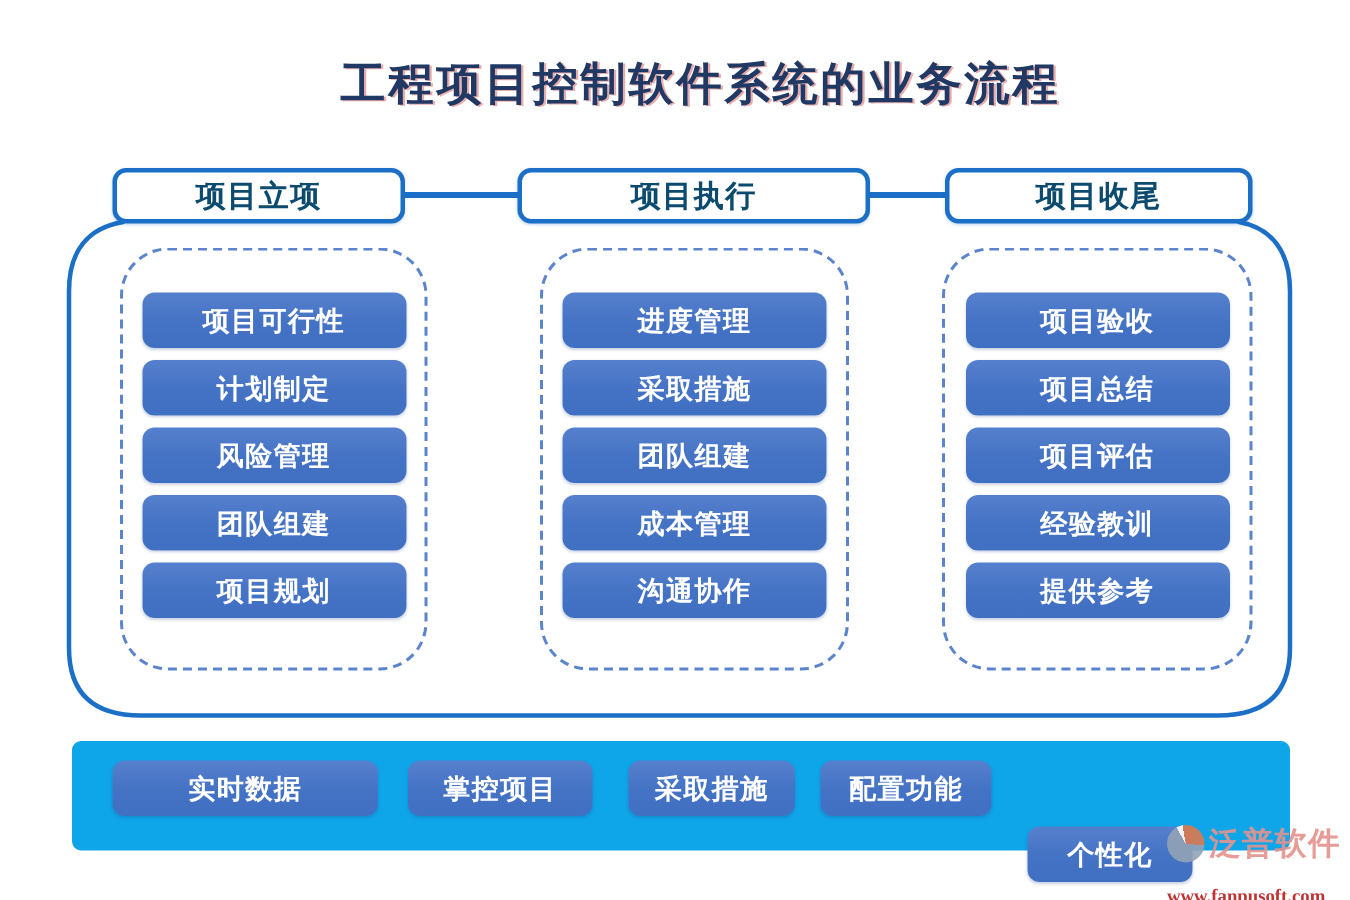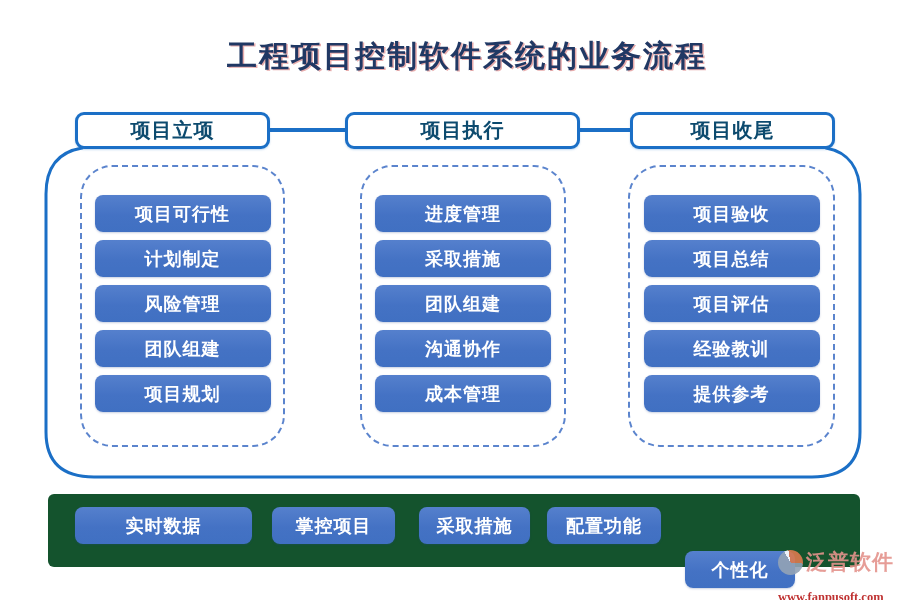--- a/index.html
+++ b/index.html
@@ -77,21 +77,21 @@
     letter-spacing: 1px;
     display: flex; align-items: center; justify-content: center;
     box-shadow: 0 1px 2px rgba(40,70,140,0.25);
   }
 
   
   .footer-band {
     position: absolute;
     left: 48px; top: 494px;
     width: 812px; height: 73px;
-    background: #14532d;
+    background: #0ea5e9;
     border-radius: 6px;
     z-index: 1;
   }
   .footer-btn {
     position: absolute; top: 13px; height: 37px;
     border: none; border-radius: 8px;
     background: linear-gradient(180deg, #5580cd 0%, #4472c4 55%, #4070c2 100%);
     color: #ffffff;
     font-family: "Liberation Serif", "DejaVu Serif", serif;
     font-size: 18px; font-weight: bold;
@@ -157,22 +157,22 @@
   <div class="node-btn">计划制定</div>
   <div class="node-btn">风险管理</div>
   <div class="node-btn">团队组建</div>
   <div class="node-btn">项目规划</div>
 </div>
 
 <div class="group group-2">
   <div class="node-btn">进度管理</div>
   <div class="node-btn">采取措施</div>
   <div class="node-btn">团队组建</div>
+  <div class="node-btn">成本管理</div>
   <div class="node-btn">沟通协作</div>
-  <div class="node-btn">成本管理</div>
 </div>
 
 <div class="group group-3">
   <div class="node-btn">项目验收</div>
   <div class="node-btn">项目总结</div>
   <div class="node-btn">项目评估</div>
   <div class="node-btn">经验教训</div>
   <div class="node-btn">提供参考</div>
 </div>
 

